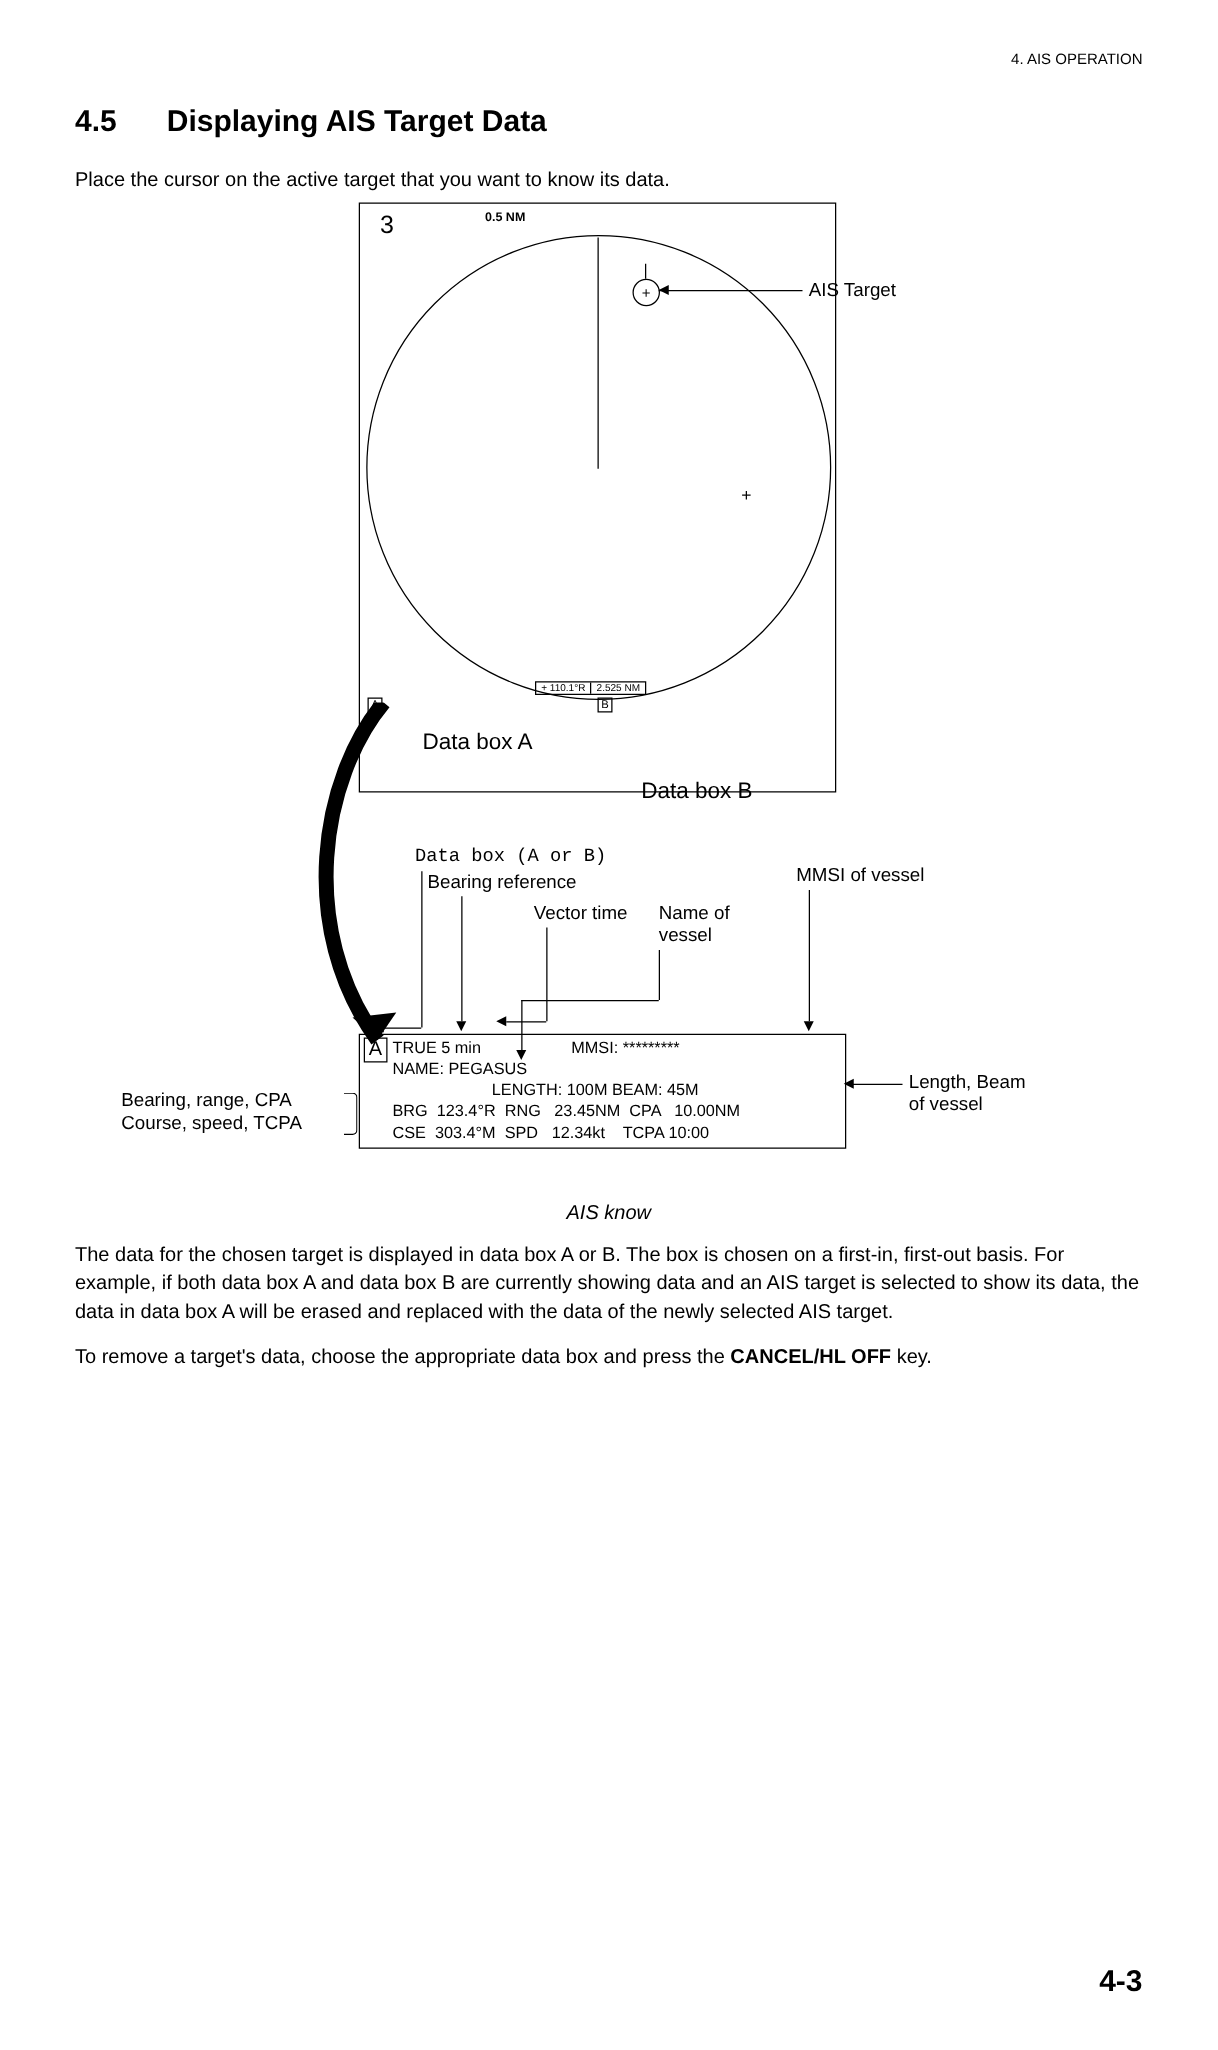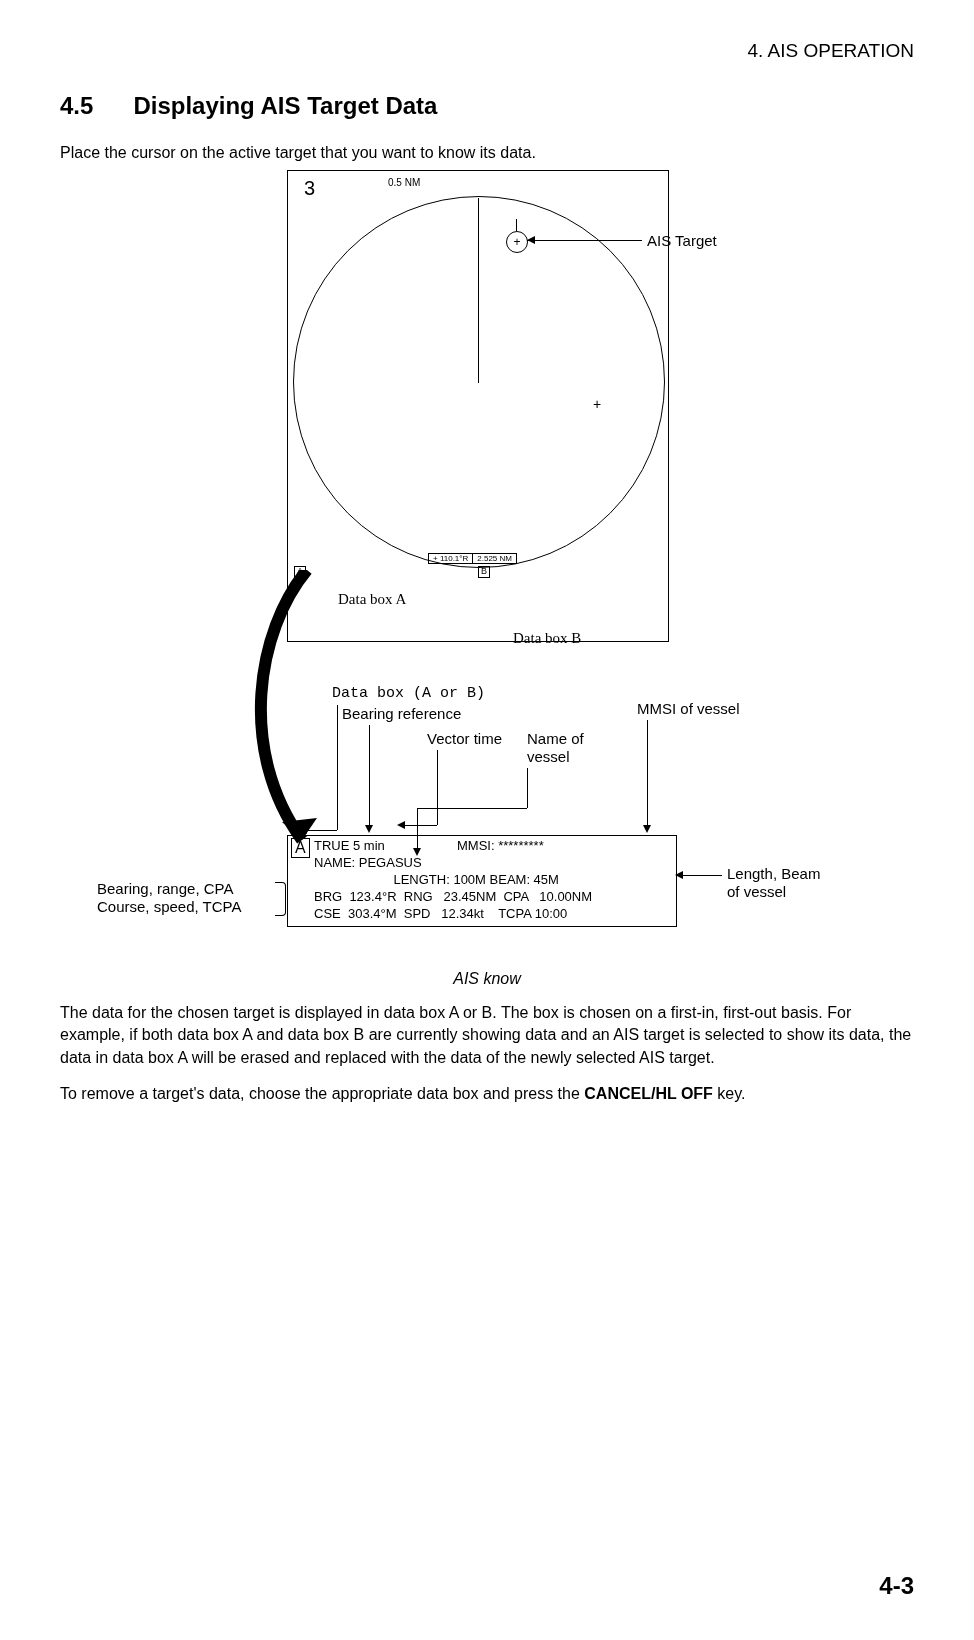--- a/index.html
+++ b/index.html
@@ -8,21 +8,21 @@
     padding: 40px 60px;
     color: #000;
     background: #fff;
     width: 974px;
     box-sizing: border-box;
     min-height: 1640px;
     position: relative;
   }
   .chapter-header {
     text-align: right;
-    font-size: 19px;
+    font-size: 12px;
     margin-bottom: 30px;
   }
   .section-title {
     font-size: 24px;
     font-weight: bold;
     margin-bottom: 24px;
   }
   .section-number {
     display: inline-block;
     margin-right: 40px;
@@ -67,20 +67,21 @@
     left: 16px;
     top: 6px;
     font-size: 20px;
   }
   .radar-scale-unit {
     position: absolute;
     left: 100px;
     top: 6px;
     font-size: 10px;
     line-height: 1.1;
+    font-weight: bold;
   }
   .ais-target-circle {
     position: absolute;
     left: 218px;
     top: 60px;
     width: 20px;
     height: 20px;
     border: 1px solid #000;
     border-radius: 50%;
     display: flex;
@@ -123,22 +124,21 @@
     font-size: 9px;
     border: 1px solid #000;
     padding: 0 2px;
     line-height: 1.1;
   }
   .dbox-a { left: 6px; }
   .dbox-b { left: 190px; }
   .dboxlab {
     position: absolute;
     top: 420px;
-    font-size: 15px;
-    font-family: Liberation Serif, serif;
+    font-size: 18px;
   }
   .dboxlab-a { left: 50px; }
   .dboxlab-b { left: 225px; margin-top: 39px; }
 
   
   .callout-ais {
     position: absolute;
     left: 540px;
     top: 62px;
     font-size: 15px;

